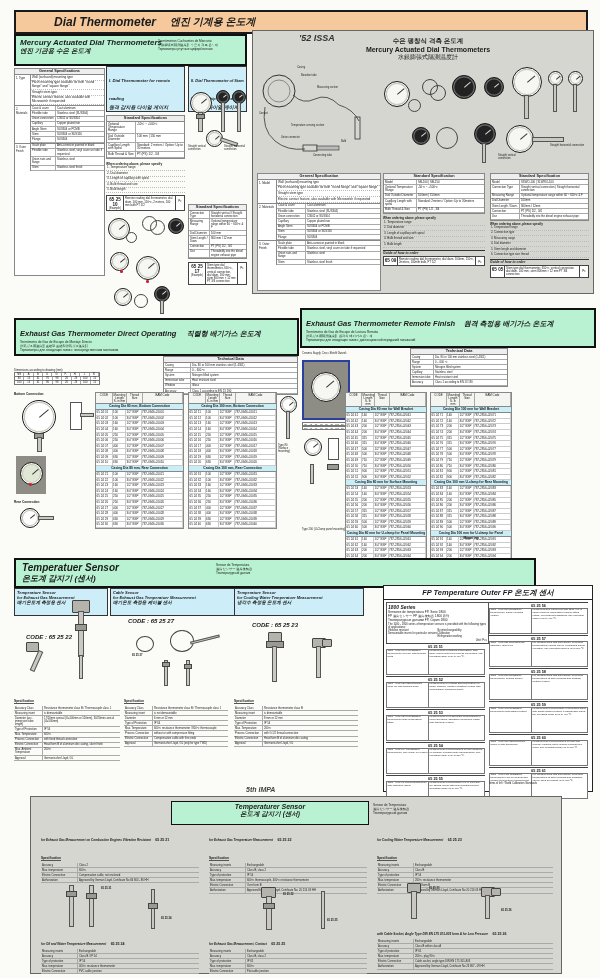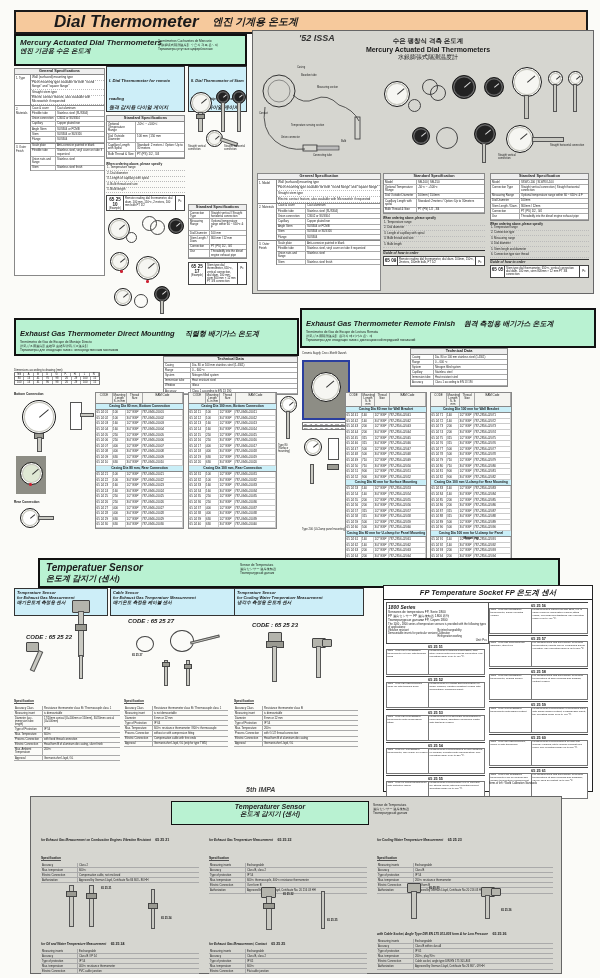--- a/index.html
+++ b/index.html
@@ -59,21 +59,21 @@
   .impablk .bt{font-size:3.1px;font-weight:bold;font-style:italic;line-height:1.15;}
   .impablk .bc{font-weight:bold;font-size:3.6px;}
   .speclbl{font-size:3.2px;font-weight:bold;border-bottom:0.5px solid #555;display:inline-block;}
 </style>
 </head>
 <body>
 
 <div id="page">
 
   <div class="abs banner" style="left:14px;top:10px;width:570px;height:20px;">
-    <span class="bi" style="font-size:17px;margin-left:38px;">Dial Thermometer</span>
+    <span class="bi" style="font-size:12px;margin-left:38px;">Dial Thermometer</span>
     <span class="bi" style="font-size:10px;margin-left:14px;">엔진 기계용 온도계</span>
   </div>
 
   <div class="abs" style="left:14px;top:34px;width:233px;height:276px;">
     <div class="abs grnbox" style="left:0;top:0;width:229px;height:28px;">
       <div class="bi" style="font-size:8px;margin:2px 0 0 4px;">Mercury Actuated Dial Thermometers</div>
       <div class="bi" style="font-size:6.5px;margin-left:4px;">엔진 기관용 수은 온도계</div>
       <div class="abs tinylang" style="left:142px;top:3px;width:84px;">
 
       <div>Termómetros Cucharetes de Mercurio</div>
@@ -468,21 +468,21 @@
       <div class="exbox" style="margin-top:1px;">
         <div class="code" style="width:13px;">65 05</div>
         <div class="txt">Stem type dial thermometer, 650℃, vertical connection dial diam. 100 mm, stem 800mm × 12 mm PT 3/4 connection</div>
         <div class="unit">Pc</div>
       </div>
     </div>
   </div>
 
   <div class="abs grnbox" style="left:14px;top:318px;width:281px;height:34px;">
     <div style="margin:2px 0 0 4px;">
-      <span class="bi" style="font-size:7.5px;">Exhaust Gas Thermometer  Direct Mounting</span>
+      <span class="bi" style="font-size:7.5px;">Exhaust Gas Thermometer  Direct Operating</span>
       <span class="bi" style="font-size:7px;margin-left:6px;">직렬형 배기가스 온도계</span>
     </div>
     <div class="tinylang" style="margin-left:4px;">
         <div>Termómetro de Gas de Escape de Montaje Directo</div>
         <div>排気ガス用温度計直結型  直結型排気ガス温度計</div>
         <div>Термометры для отходящих газов с непосредственным монтажом</div>
       </div>
   </div>
 
   <div class="abs pairs" style="left:163px;top:356px;width:133px;--lw:24px;--fs:2.8px;">
@@ -1279,21 +1279,21 @@
           <div class="cr">
             <span class="c0">65 24 96</span>
             <span class="c1">315</span>
             <span class="c2">3/4" BSP</span>
             <span class="c3">787-2856-02096</span>
           </div>
         </div>
     </div>
   </div>
 
-  <div class="abs grnbox" style="left:14px;top:558px;width:518px;height:26px;margin-left:24px;">
+  <div class="abs grnbox" style="left:14px;top:558px;width:518px;height:26px;">
     <span class="bi abs" style="left:6px;top:2px;font-size:10px;">Temperatuer Sensor</span>
     <span class="bi abs" style="left:6px;top:13px;font-size:8px;">온도계 감지기 (센서)</span>
     <div class="abs tinylang" style="left:200px;top:3px;width:120px;">
         <div>Sensor de Temperatura</div>
         <div>温度センサー  温度検知器</div>
         <div>Температурный датчик</div>
       </div>
   </div>
 
   <div class="abs bluetitle" style="left:14px;top:588px;width:88px;height:24px;">
@@ -1452,21 +1452,21 @@
           <span class="v">Head form B of aluminum die casting</span>
         </div>
         <div class="pr">
           <span class="l">Approval</span>
           <span class="v">Germanischer Lloyd, GL</span>
         </div>
       </div>
   </div>
 
   <div class="abs" style="left:383px;top:585px;width:208px;height:205px;background:#fff;border:1.5px solid #222;">
-    <div class="bi ctr" style="font-size:7.5px;border-bottom:1px solid #222;line-height:13px;height:13px;">FP Temperature Socket  FP 온도계 센서</div>
+    <div class="bi ctr" style="font-size:7.5px;border-bottom:1px solid #222;line-height:13px;height:13px;">FP Temperature Outer  FP 온도계 센서</div>
     <div class="abs" style="left:2px;top:16px;width:99px;border:0.8px solid #555;padding:1px;">
       <div class="bi" style="font-size:5px;">1800 Series</div>
       <div class="tinylang">
           <div>Sensores de temperatura FP, Serie 1800</div>
           <div>FP 温度センサー  FP 温度検知器 1800 系列</div>
           <div>Температурные датчики FP, Серия 1800</div>
         </div>
       <div style="font-size:2.7px;margin-top:1px;">The 1000 - 1800 series of temperature sensors is provided with the following types of applications:</div>
       <div style="display:flex;">
         <div style="flex:1;font-size:2.6px;">

